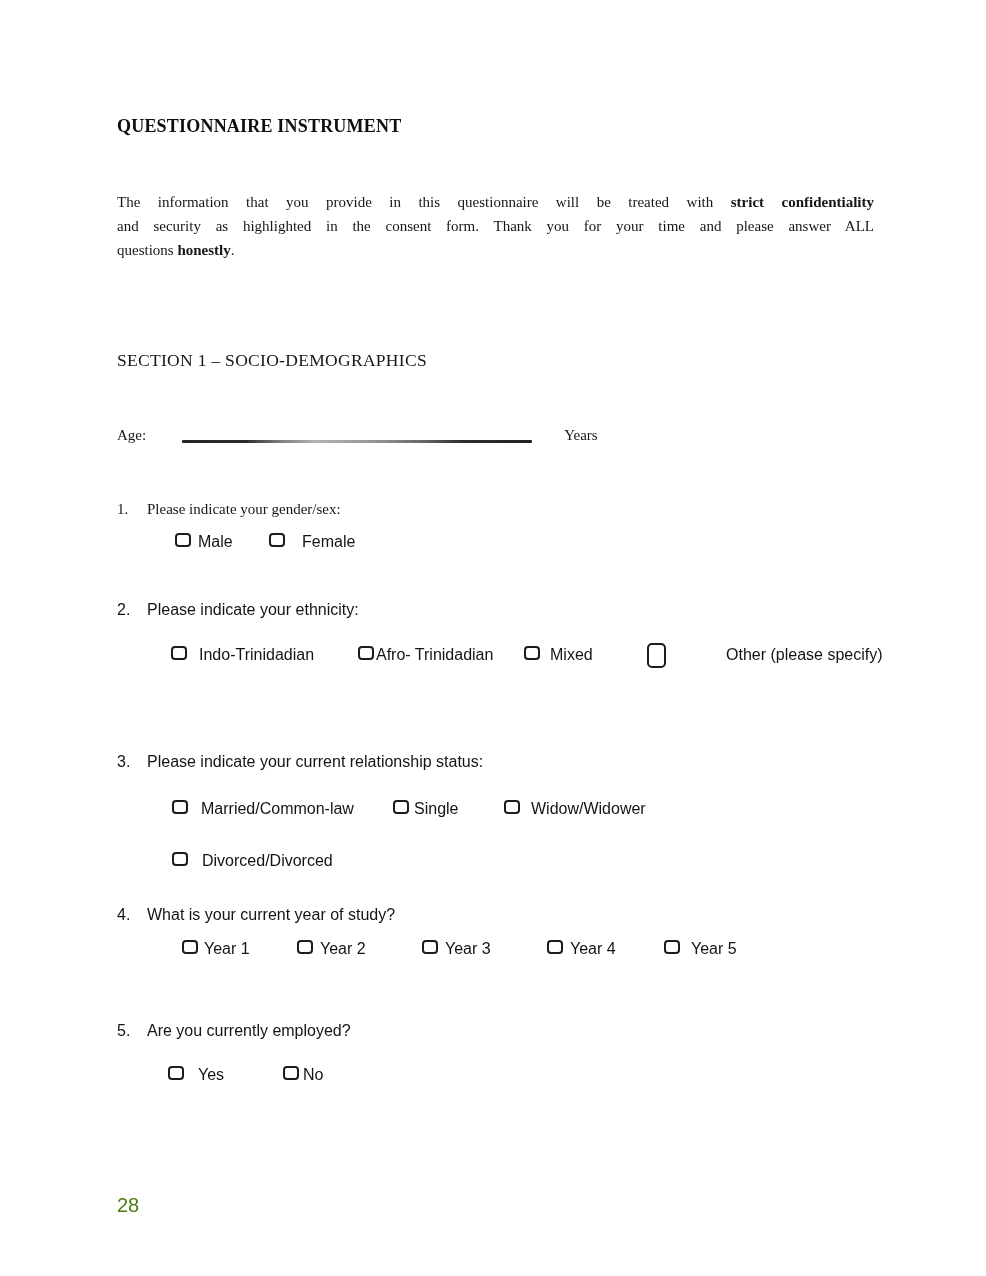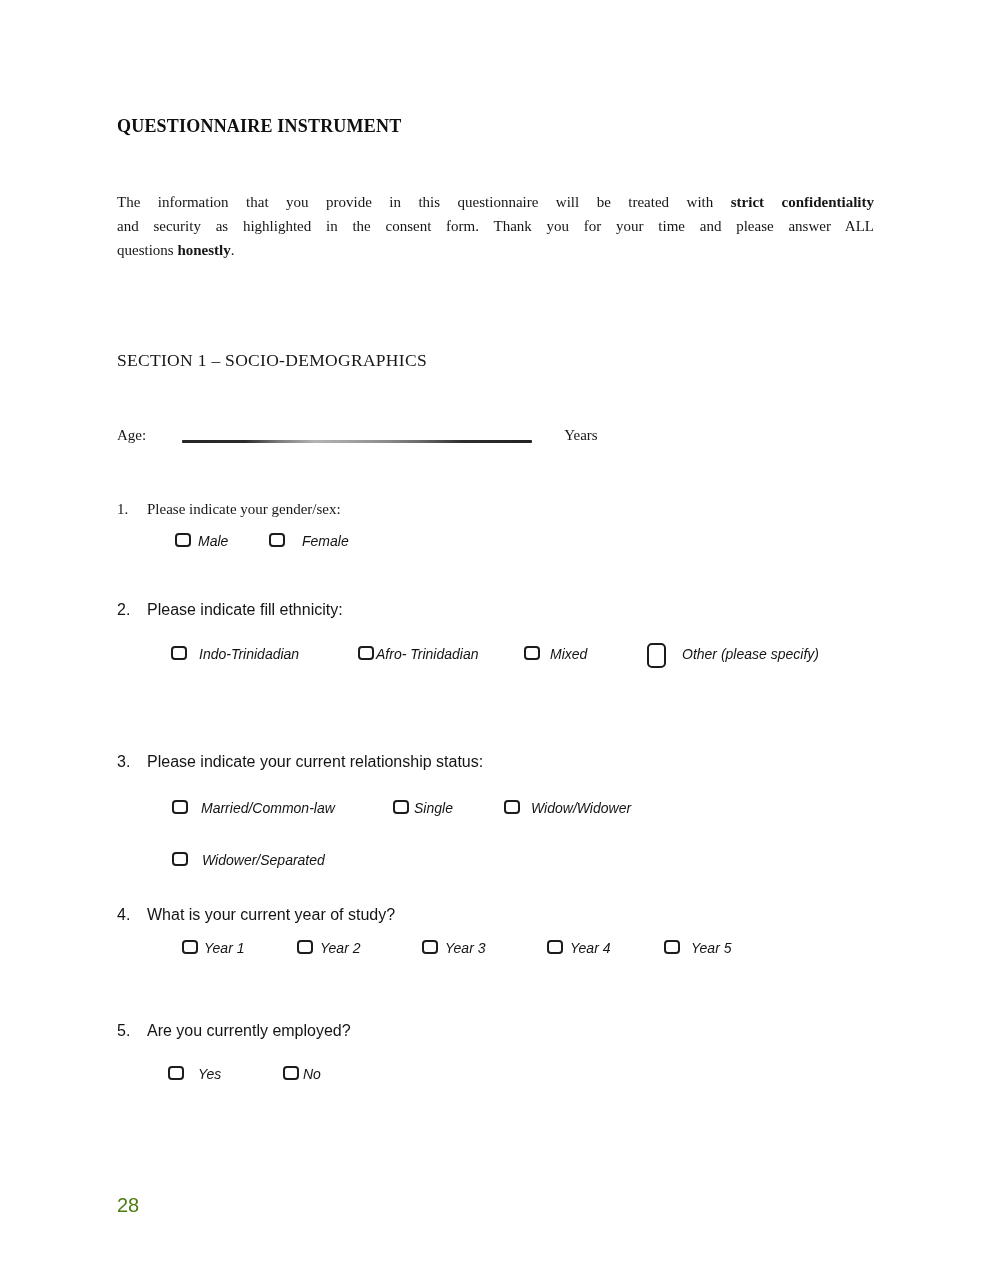--- a/index.html
+++ b/index.html
@@ -60,21 +60,21 @@
     margin: 0 8px 0 7px;
   }
 
   
   .q { display: flex; }
   .q .num { width: 30px; flex: 0 0 auto; }
   .opt-row { position: absolute; left: 0; width: 986px; height: 28px; }
   .opt { position: absolute; top: 0; display: flex; align-items: flex-start; white-space: nowrap; }
   .opt .cb { margin-top: 3px; }
   .opt .cb.big { margin-top: 0; }
-  .opt .lbl { font-family: "Liberation Sans", sans-serif; font-size: 14px; line-height: 23px; color: #141414; font-style: italic; }
+  .opt .lbl { font-family: "Liberation Sans", sans-serif; font-size: 16px; line-height: 23px; color: #141414; }
 
   
   .age-row { display: flex; align-items: baseline; }
   .age-line {
     width: 350px;
     height: 3px;
     margin: 0 9px 0 13px;
     align-self: flex-end;
     margin-bottom: 4px;
     border-radius: 1px;
@@ -117,36 +117,36 @@
       <span class="lbl" style="margin-left:7px;">Male</span>
     </span>
     <span class="opt" style="left:269px;">
       <span class="cb"></span>
       <span class="lbl" style="margin-left:17px;">Female</span>
     </span>
   </div>
 
   <div class="abs sans q" style="left:117px; top:599px;">
     <span class="num">2.</span>
-    <span>Please indicate fill ethnicity:</span>
+    <span>Please indicate your ethnicity:</span>
   </div>
   <div class="opt-row" style="top:643px;">
     <span class="opt" style="left:171px;">
       <span class="cb"></span>
       <span class="lbl" style="margin-left:12px;">Indo-Trinidadian</span>
     </span>
     <span class="opt" style="left:358px;">
       <span class="cb"></span>
       <span class="lbl" style="margin-left:2px;">Afro- Trinidadian</span>
     </span>
     <span class="opt" style="left:524px;">
       <span class="cb"></span>
       <span class="lbl" style="margin-left:10px;">Mixed</span>
     </span>
-    <span class="opt" style="left:647px;">
+    <span class="opt" style="left:647px;gap:44px;">
       <span class="cb big"></span>
       <span class="lbl" style="margin-left:16px;">Other (please specify)</span>
     </span>
   </div>
 
   <div class="abs sans q" style="left:117px; top:751px;">
     <span class="num">3.</span>
     <span>Please indicate your current relationship status:</span>
   </div>
   <div class="opt-row" style="top:797px;">
@@ -159,21 +159,21 @@
       <span class="lbl" style="margin-left:5px;">Single</span>
     </span>
     <span class="opt" style="left:504px;">
       <span class="cb"></span>
       <span class="lbl" style="margin-left:11px;">Widow/Widower</span>
     </span>
   </div>
   <div class="opt-row" style="top:849px;">
     <span class="opt" style="left:172px;">
       <span class="cb"></span>
-      <span class="lbl" style="margin-left:14px;">Widower/Separated</span>
+      <span class="lbl" style="margin-left:14px;">Divorced/Divorced</span>
     </span>
   </div>
 
   <div class="abs sans q" style="left:117px; top:904px;">
     <span class="num">4.</span>
     <span>What is your current year of study?</span>
   </div>
   <div class="opt-row" style="top:937px;">
     <span class="opt" style="left:182px;">
       <span class="cb"></span>

